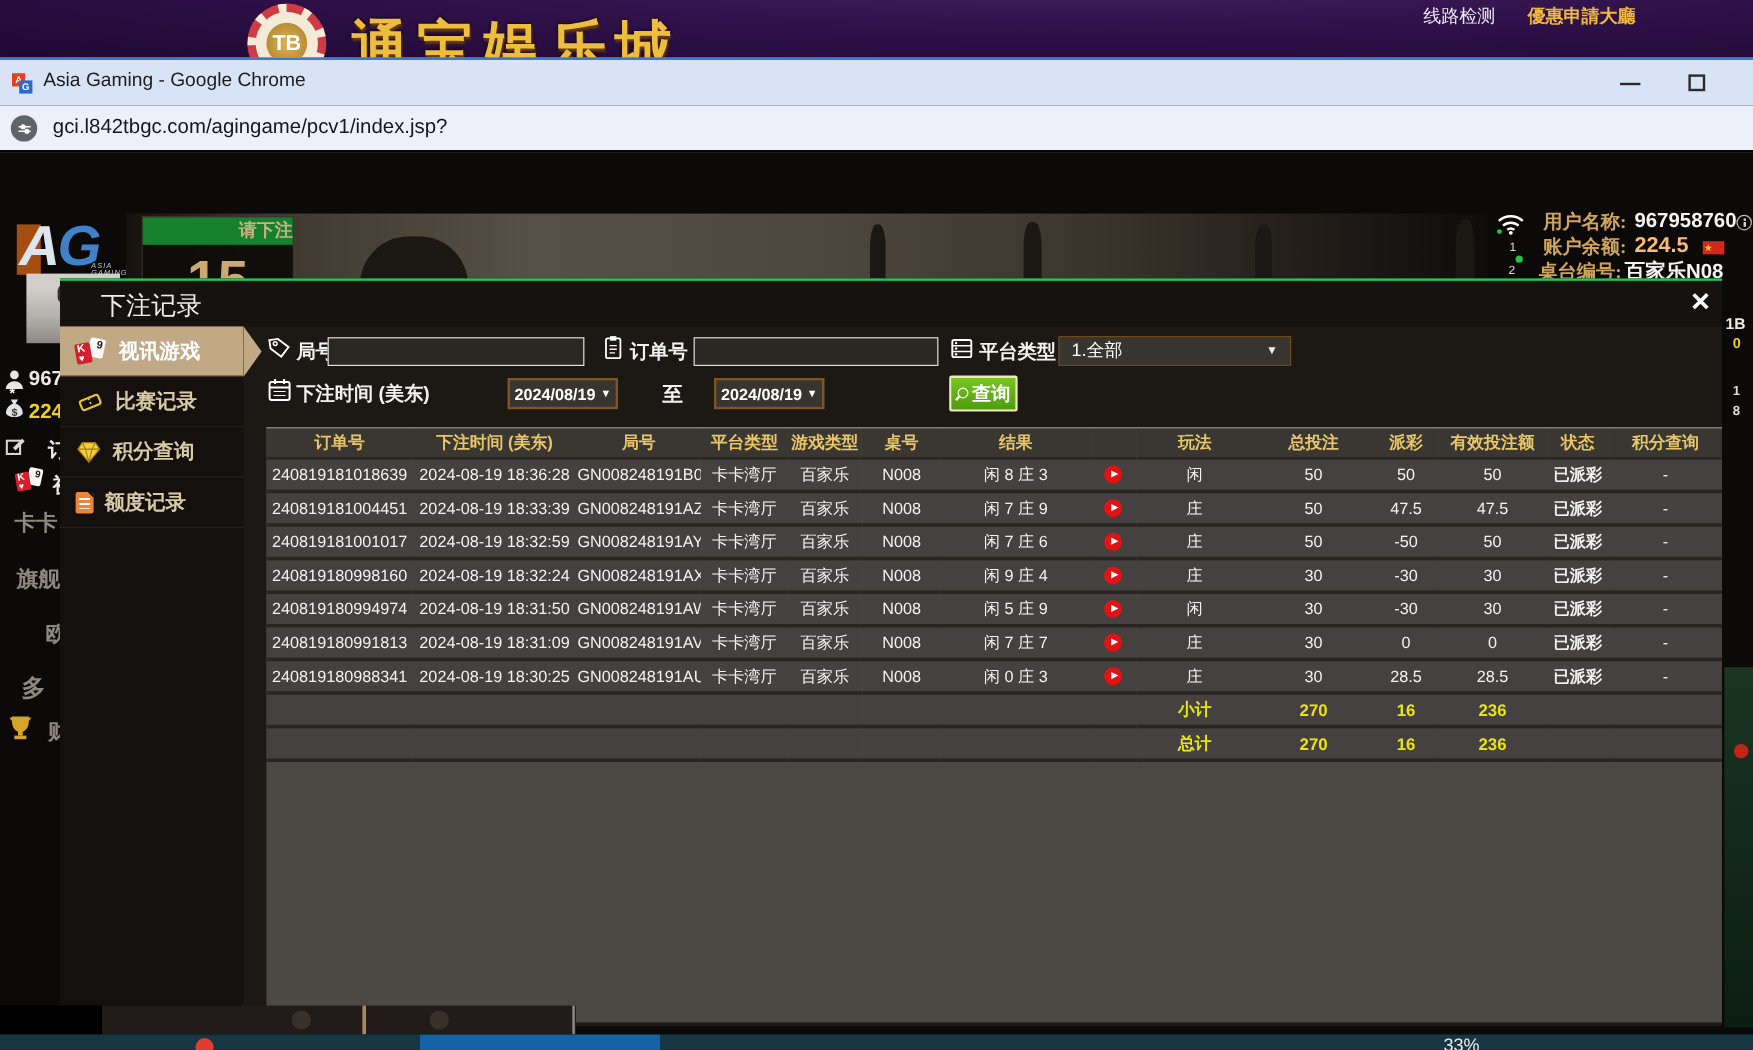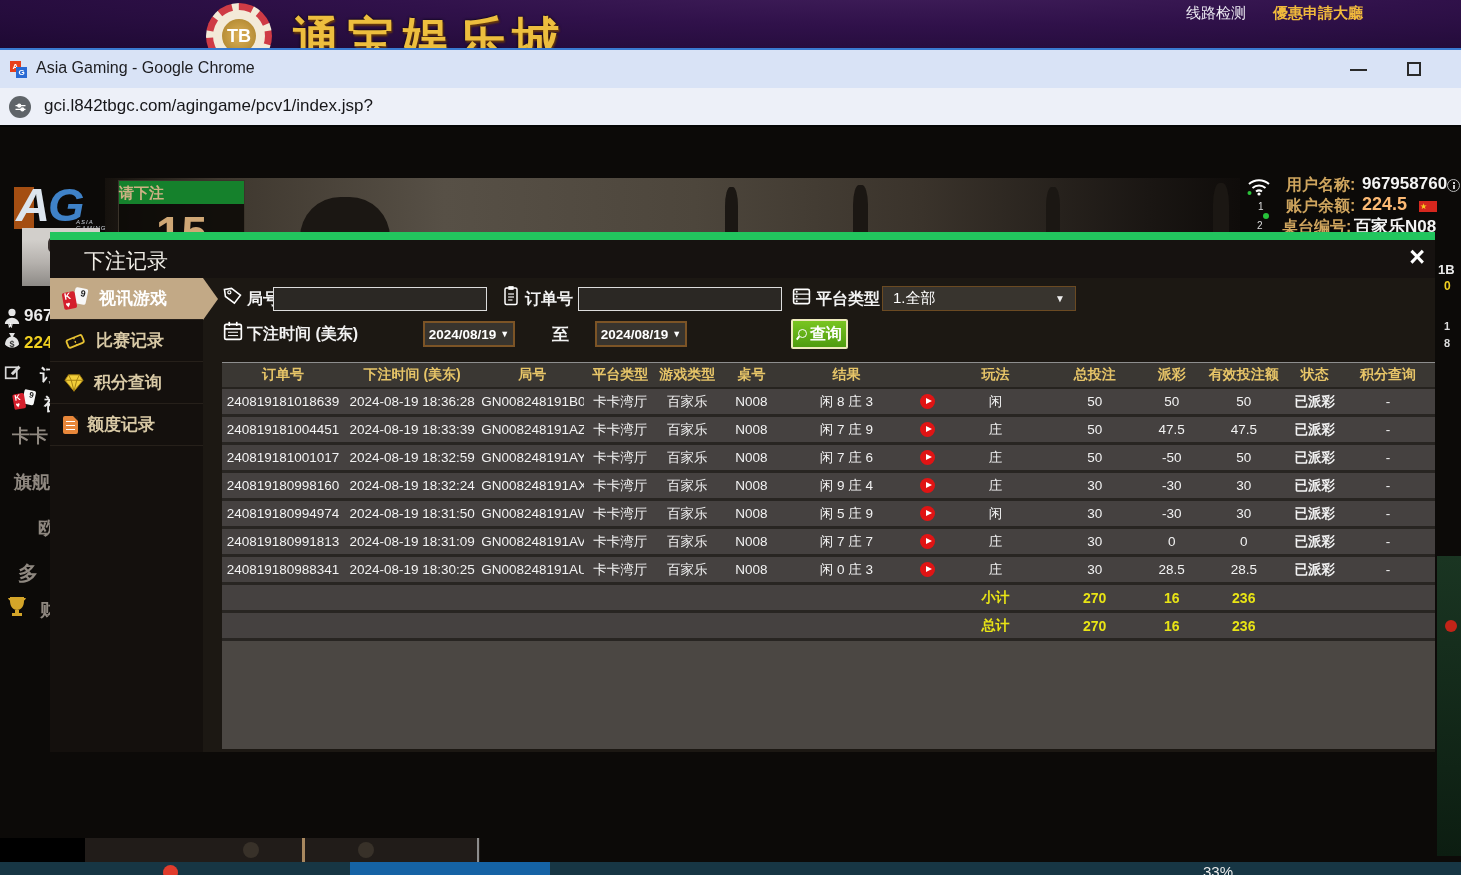--- a/index.html
+++ b/index.html
@@ -43,25 +43,25 @@
   .game{position:absolute;left:0;top:127px;width:1461px;height:735px;background:#0c0a08;}
   .vband{position:absolute;left:105px;top:51px;width:1135px;height:105px;
     background:linear-gradient(90deg,#15110d 0%,#3e372e 10%,#575046 30%,#4d463c 52%,#3a332b 72%,#1a1613 92%,#0f0c0a 100%);}
   .vshape{position:absolute;background:#1b1713;border-radius:40% 40% 8% 8%;}
   .aglogo{position:absolute;left:14px;top:56px;width:100px;height:54px;}
   .aglogo .block{position:absolute;left:0;top:4px;width:20px;height:42px;background:#c05a14;opacity:.85;}
   .aglogo .a{position:absolute;left:2px;top:-6px;font-size:47px;font-weight:bold;font-style:italic;color:#dde5ee;}
   .aglogo .g{position:absolute;left:34px;top:-6px;font-size:47px;font-weight:bold;font-style:italic;color:#3f82c8;}
   .aglogo .sub{position:absolute;left:62px;top:36px;font-size:6px;letter-spacing:1px;color:#c9ced6;font-style:italic;}
   .timer{position:absolute;left:118px;top:53px;width:127px;height:112px;background:rgba(13,11,8,.9);border:1px solid #3a332a;box-sizing:border-box;}
-  .timer .head{height:23px;background:#15812c;color:#cdb184;font-size:15px;font-weight:bold;text-align:left;line-height:23px;}
+  .timer .head{height:23px;background:#15812c;color:#cdb184;font-size:15px;font-weight:bold;text-align:right;line-height:23px;}
   .timer .val{margin-top:2px;text-align:center;font-size:46px;font-weight:bold;color:#cfa775;}
 
   
-  .info-label{position:absolute;font-size:16px;font-weight:bold;color:#cfa55e;white-space:nowrap;}
+  .info-label{position:absolute;font-size:16px;font-weight:bold;color:#cfa55e;white-space:nowrap;font-family:Liberation Serif, serif;}
   .info-value{position:absolute;font-size:17px;font-weight:bold;color:#f4f4f4;white-space:nowrap;}
   .info-value.balance{color:#fdba74;font-size:18px;}
   .flagcn{position:absolute;left:1419px;top:201px;width:17px;height:11px;background:#d6271e;color:#f8d020;font-size:8px;line-height:11px;padding-left:1px;overflow:hidden;}
   .iinfo{position:absolute;left:1447px;top:179px;width:13px;height:13px;border:1.5px solid #b9b9b9;border-radius:50%;box-sizing:border-box;}
   .iinfo::before{content:'';position:absolute;left:4.5px;top:2px;width:2px;height:2px;background:#cfcfcf;}
   .iinfo::after{content:'';position:absolute;left:4.5px;top:5px;width:2px;height:4px;background:#cfcfcf;}
   .roadnum{position:absolute;font-size:10px;color:#ddd;}
   .roaddot{position:absolute;width:6px;height:6px;border-radius:50%;background:#27c23a;}
 
   
@@ -69,22 +69,22 @@
     background:linear-gradient(#d2cfcb 20%,#b5b1ad 60%,#8d8a86);}
   .avatar::after{content:'';position:absolute;left:26px;top:6px;width:26px;height:20px;background:#3a3230;border-radius:45% 45% 30% 30%;}
   .glt{position:absolute;font-weight:bold;white-space:nowrap;}
   .menu-frag{position:absolute;font-size:18px;font-weight:bold;color:#8f8880;white-space:nowrap;}
 
   
   .felt{position:absolute;left:1437px;top:429px;width:24px;height:300px;background:linear-gradient(#1a3522,#0c1d11);}
   .reddot-r{position:absolute;left:1445px;top:493px;width:12px;height:12px;border-radius:50%;background:#c22418;}
 
   
-  .modal{position:absolute;left:50px;top:232px;width:1385px;height:520px;background:#161210;
-    border-top:8px solid #22c55e;box-sizing:border-box;z-index:10;}
+  .modal{position:absolute;left:50px;top:232px;width:1385px;height:623px;background:#161210;
+    border-top:2px solid #22c55e;box-sizing:border-box;z-index:10;}
   .m-title{position:absolute;left:34px;top:7px;font-size:21px;color:#f1eee7;}
   .m-close{position:absolute;right:10px;top:-1px;font-size:27px;font-weight:bold;color:#fff;cursor:pointer;line-height:36px;}
   .m-side{position:absolute;left:0;top:38px;width:153px;bottom:0;background:#14100d;}
   .side-item{position:relative;height:42px;display:flex;align-items:center;gap:9px;padding-left:13px;
     color:#d9caa6;font-size:17px;font-weight:bold;border-bottom:1px solid #26201a;cursor:pointer;box-sizing:border-box;}
   .side-item.active{background:#c2a986;color:#fff;}
   .side-item.active::after{content:'';position:absolute;right:-15px;top:0;z-index:6;
     border-top:21px solid transparent;border-bottom:21px solid transparent;border-left:15px solid #c2a986;}
   .m-content{position:absolute;left:153px;top:38px;right:0;bottom:0;background:#1c1813;}
   .flabel{position:absolute;font-size:16px;font-weight:bold;color:#f2f2f2;white-space:nowrap;}

